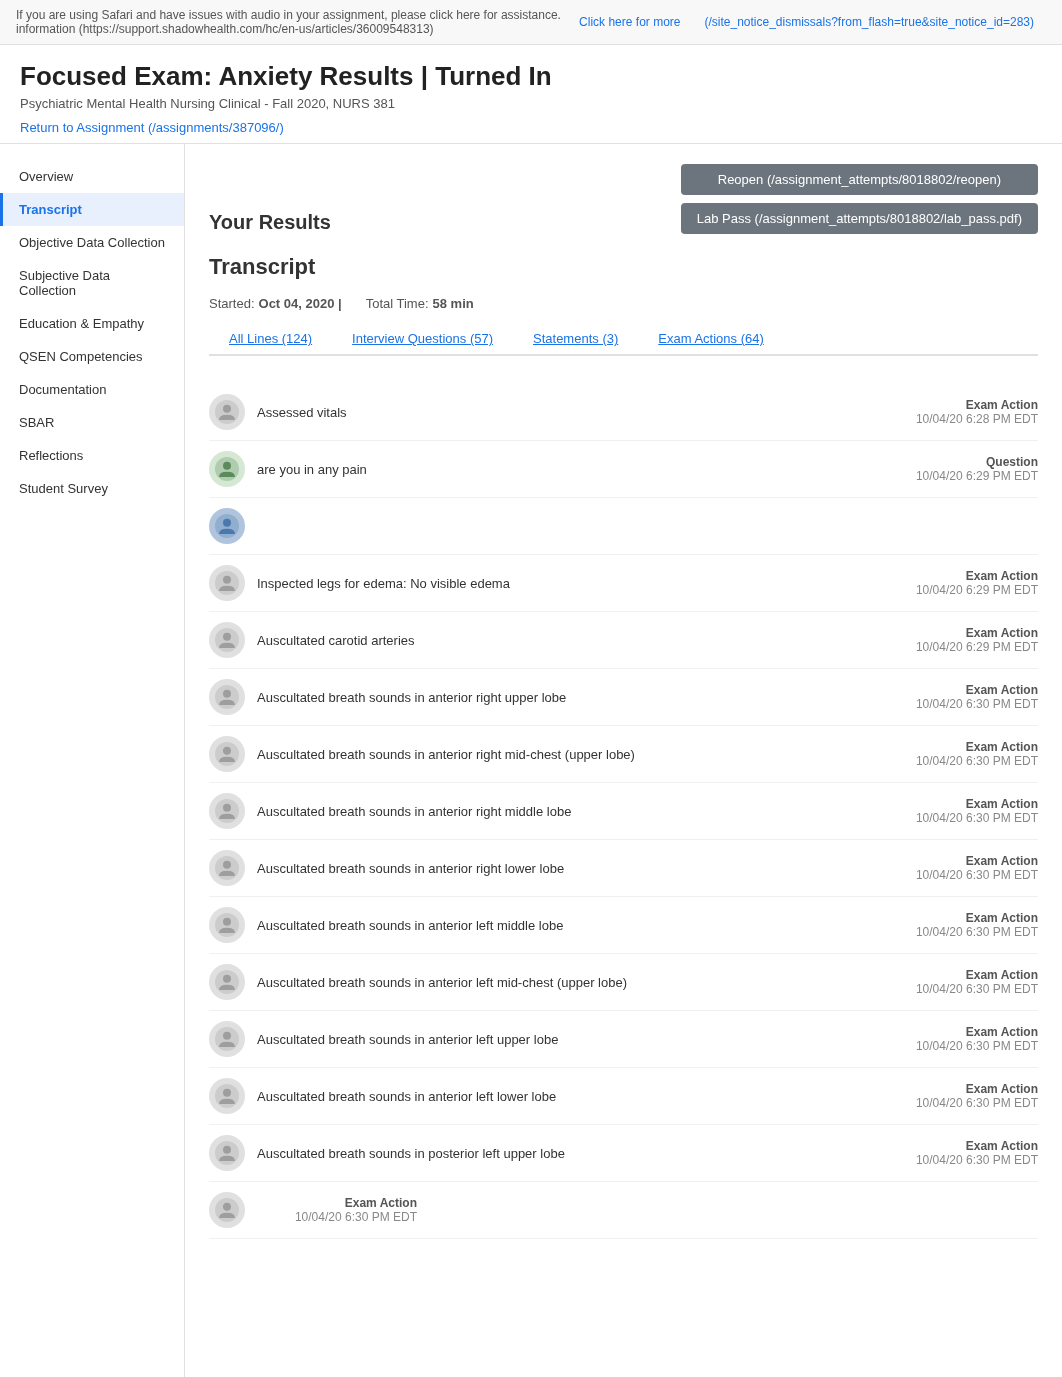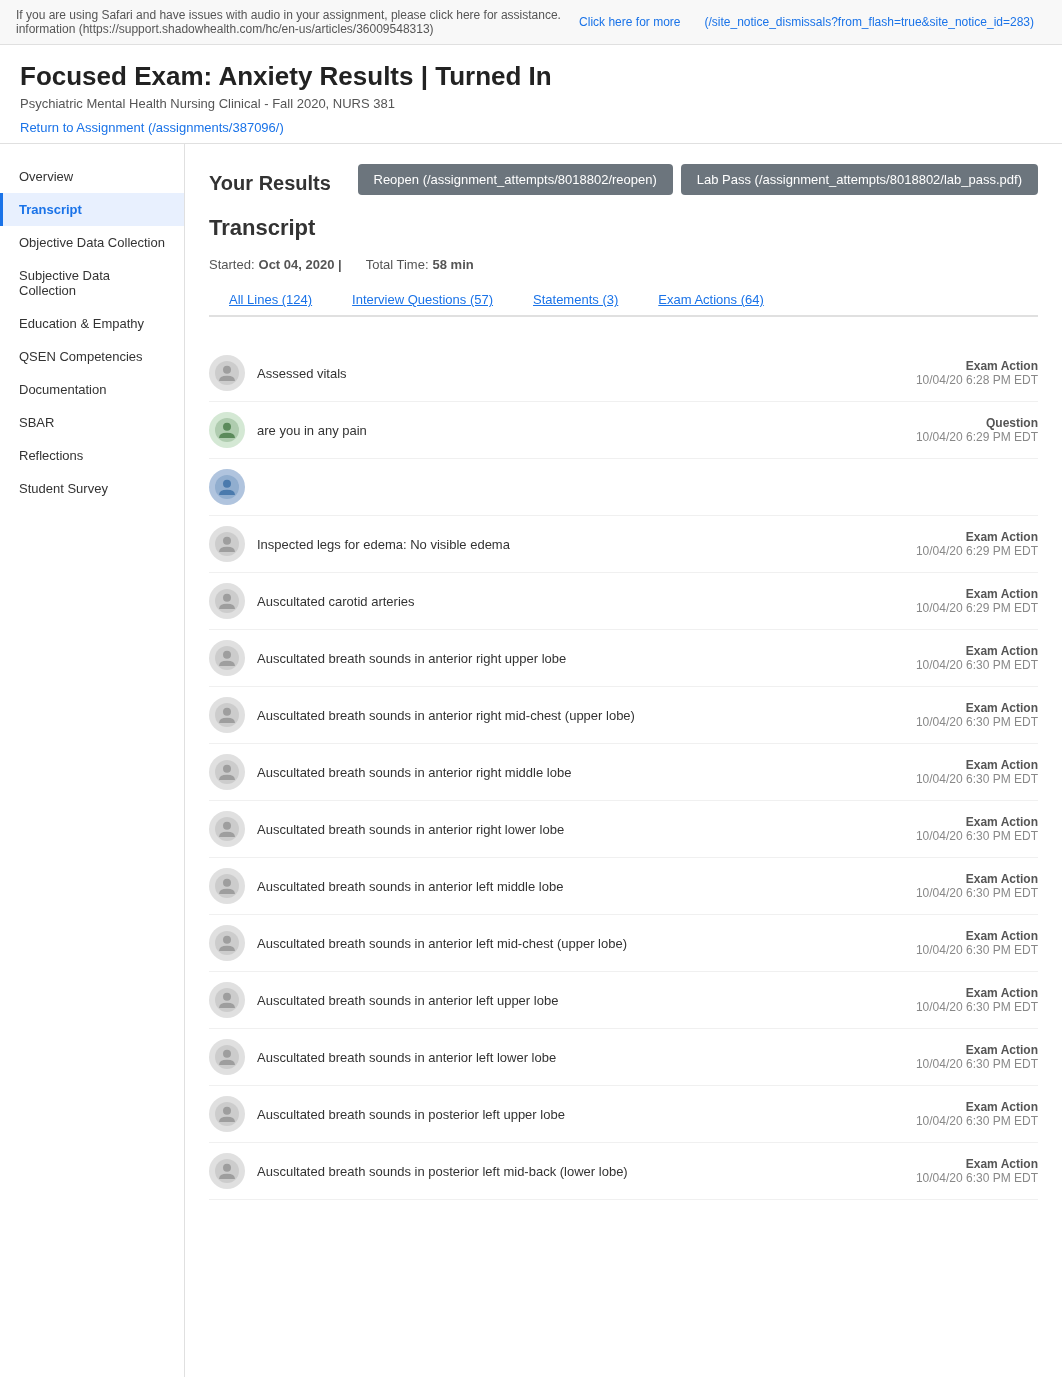--- a/index.html
+++ b/index.html
@@ -55,21 +55,21 @@
     }
 
     .results-header {
       display: flex;
       justify-content: space-between;
       align-items: flex-end;
       margin-bottom: 20px;
     }
     .results-title { font-size: 20px; font-weight: bold; color: #333; }
 
-    .action-buttons { display: flex; flex-direction: row; gap: 8px; }
+    .action-buttons { display: flex; flex-direction: column; gap: 8px; }
     .action-btn {
       background: #6c757d;
       color: #fff;
       border: none;
       padding: 8px 16px;
       border-radius: 4px;
       cursor: pointer;
       font-size: 13px;
       text-align: center;
       min-width: 200px;
@@ -396,21 +396,20 @@
             </div>
           </div>
           <div class="transcript-row">
             <div class="avatar avatar-action">
               <svg viewBox="0 0 36 36" xmlns="http://www.w3.org/2000/svg">
     <circle cx="18" cy="18" r="18" fill="#9e9e9e" opacity="0.3"></circle>
     <circle cx="18" cy="13" r="6" fill="#9e9e9e"></circle>
     <path d="M6 30 Q6 22 18 22 Q30 22 30 30" fill="#9e9e9e"></path>
   </svg>
             </div>
-            <div class="transcript-content">Auscultated breath sounds in posterior left mid-back (lower lobe)</div>
             <div class="transcript-meta-right">
               <div class="meta-type">Exam Action</div>
               <div class="meta-time">10/04/20 6:30 PM EDT</div>
             </div>
           </div>
         </div>
     </div>
   </div>
 </div>
 

